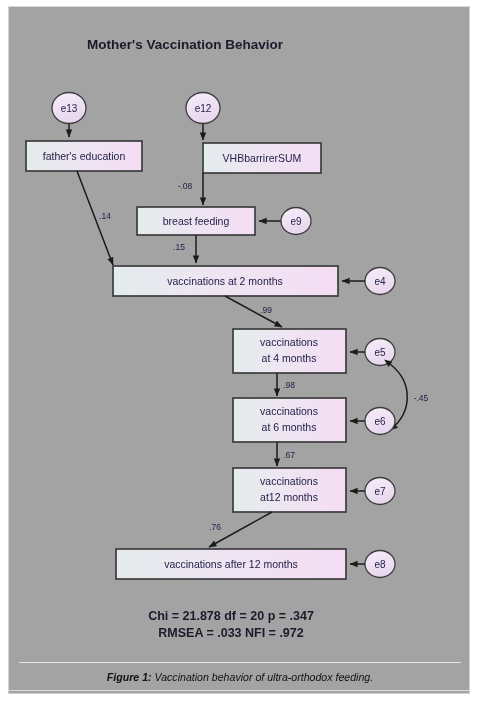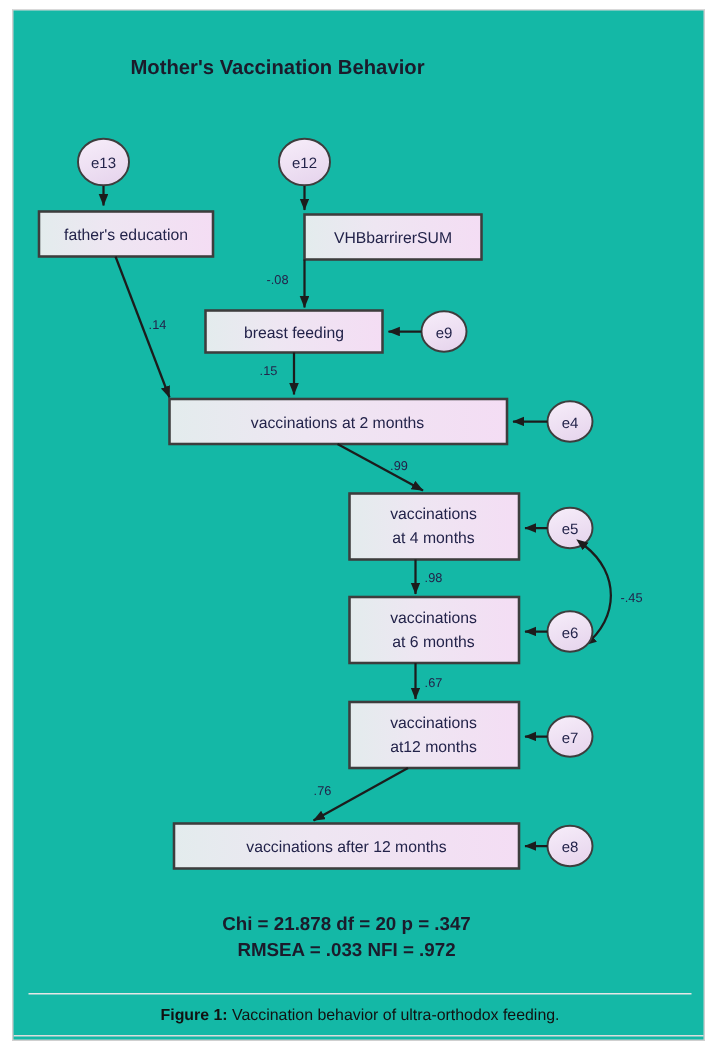--- a/index.html
+++ b/index.html
@@ -1,28 +1,28 @@
 <!DOCTYPE html>
 <html><head>
 <meta charset="utf-8">
 <style>
   html,body{margin:0;padding:0;background:#ffffff;}
   body{width:480px;height:702px;font-family:"Liberation Sans",sans-serif;-webkit-font-smoothing:antialiased;}
   #frame{position:absolute;left:8px;top:6px;width:462px;height:688px;
          border:1px solid #cfcfcf;border-top-color:#d9d9d9;border-left-color:#d0d0d0;
-         background:#14b8a6;box-sizing:border-box;overflow:hidden;}
+         background:#a3a3a3;box-sizing:border-box;overflow:hidden;}
   #diagram{position:absolute;left:0;top:0;width:462px;height:688px;}
   svg{display:block;}
   .ttl{font-size:13.5px;font-weight:bold;fill:#1b1b2b;}
   .boxlabel{font-size:10.5px;fill:#23234a;}
   .circlabel{font-size:10px;fill:#23234a;}
   .coef{font-size:8.5px;fill:#23234a;}
   .fit{font-size:12.5px;font-weight:bold;fill:#1b1b2b;}
   .capwrap{position:absolute;left:0;bottom:8px;width:462px;text-align:center;}
-  .cap{font-size:10.6px;color:#111;}
+  .cap{font-size:10.6px;color:#111;font-style:italic;}
   .capb{font-weight:bold;}
   .caprule{position:absolute;left:10px;bottom:30px;width:442px;height:1px;background:#e6e6e6;}
   .caprule2{position:absolute;left:0px;bottom:2px;width:462px;height:1px;background:#dcdcdc;}
 </style>
 </head>
 <body>
 
 <div id="frame">
 
   <div id="diagram">

